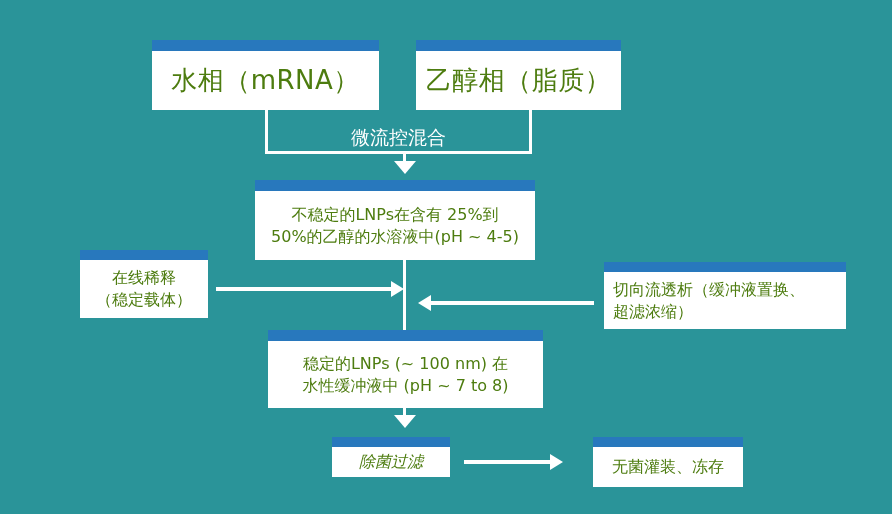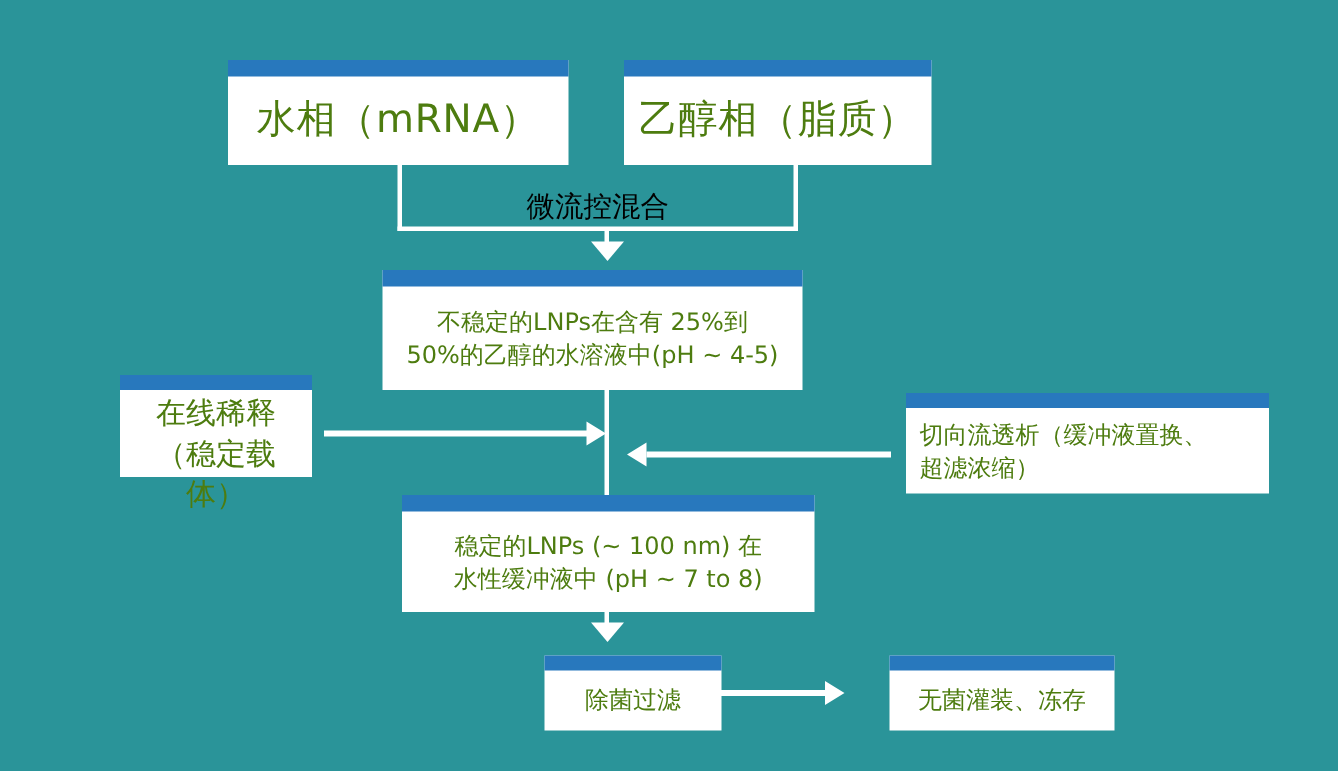--- a/index.html
+++ b/index.html
@@ -53,31 +53,31 @@
   #node-ethanol      { left: 416px; top: 40px;  width: 205px; height: 70px; }
   #node-ethanol .bar { height: 11px; }
   #node-ethanol .body { font-size: 26px; letter-spacing: .5px; }
 
   #node-unstable      { left: 255px; top: 180px; width: 280px; height: 80px; }
   #node-unstable .bar { height: 11px; }
   #node-unstable .body { font-size: 16px; }
 
   #node-dilution      { left: 80px;  top: 250px; width: 128px; height: 68px; }
   #node-dilution .bar { height: 10px; }
-  #node-dilution .body { font-size: 20px; }
+  #node-dilution .body { font-size: 16px; }
 
   #node-tff      { left: 604px; top: 262px; width: 242px; height: 67px; }
   #node-tff .bar { height: 10px; }
   #node-tff .body { font-size: 16px; text-align: left; justify-content: flex-start; padding-left: 9px; }
 
   #node-stable      { left: 268px; top: 330px; width: 275px; height: 78px; }
   #node-stable .bar { height: 11px; }
   #node-stable .body { font-size: 16px; }
 
-  #node-sterile      { left: 363px; top: 437px; width: 118px; height: 50px; }
+  #node-sterile      { left: 332px; top: 437px; width: 118px; height: 40px; font-style: italic; }
   #node-sterile .bar { height: 10px; }
   #node-sterile .body { font-size: 16px; }
 
   #node-fill      { left: 593px; top: 437px; width: 150px; height: 50px; }
   #node-fill .bar { height: 10px; }
   #node-fill .body { font-size: 16px; }
 
   
   .line {
     position: absolute;
@@ -118,21 +118,21 @@
   #arrow-mix-head { left: 394px; top: 161px; }
 
   
   #label-mix {
     position: absolute;
     left: 265px;
     top: 125px;
     width: 267px;
     text-align: center;
     font-size: 19px;
-    color: #000000;
+    color: #ffffff;
   }
 
   
   #spine { left: 403px; top: 260px; width: 3px; height: 70px; }
 
   
   #arrow-l-stem { left: 216px; top: 287px; width: 177px; height: 4px; }
   #arrow-l-head { left: 391px; top: 281px; }
 
   

